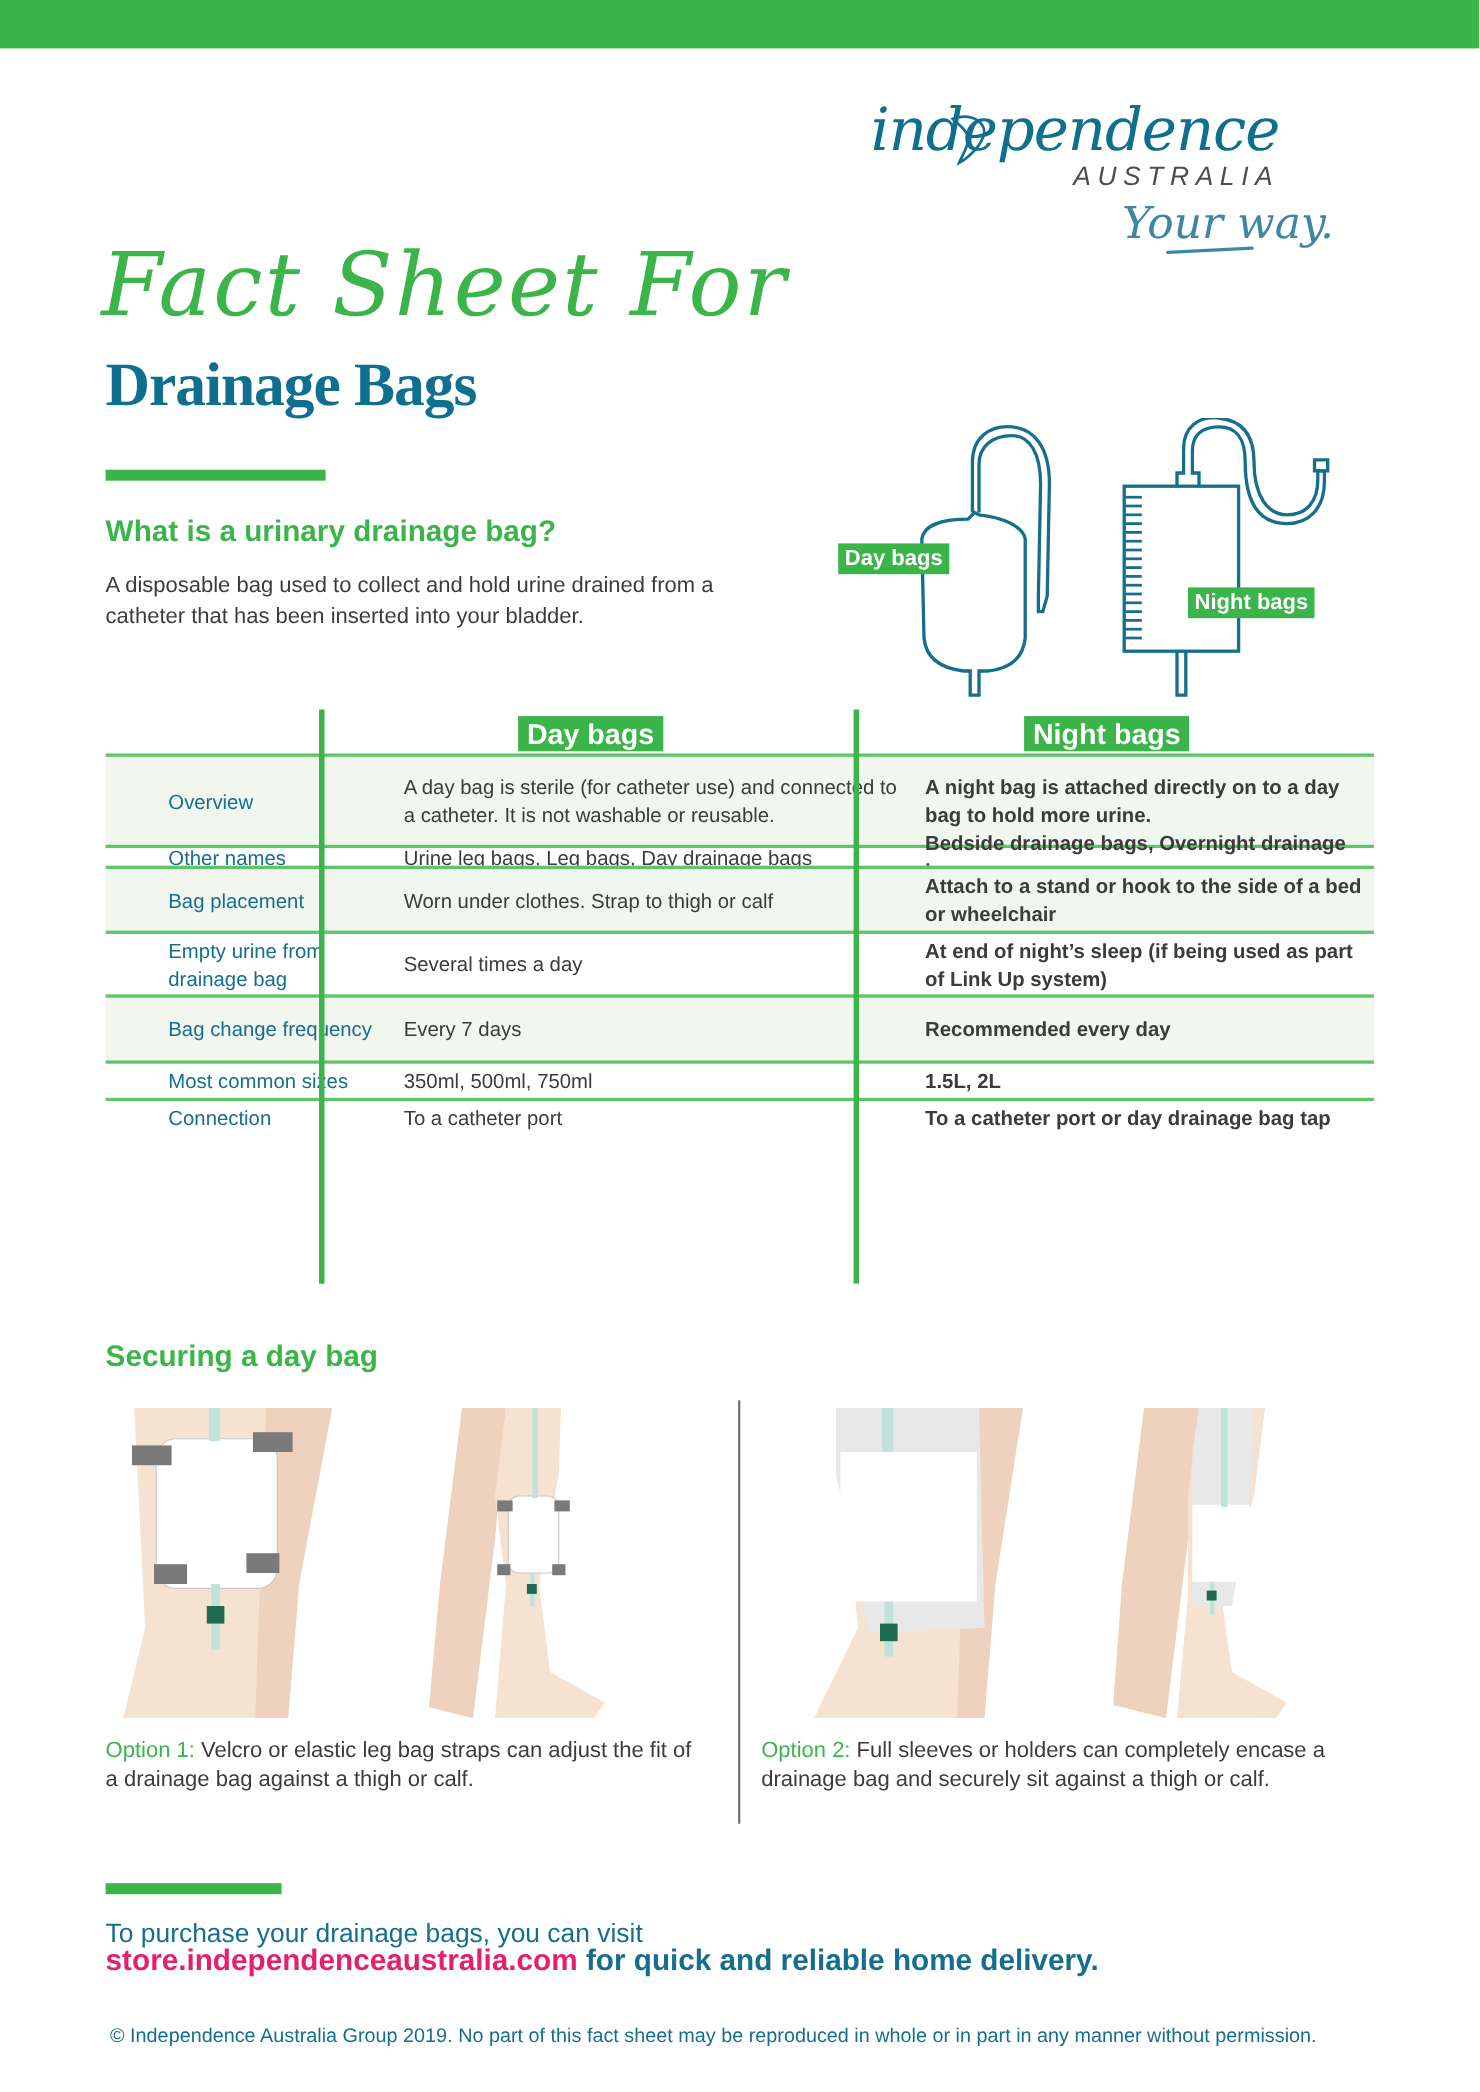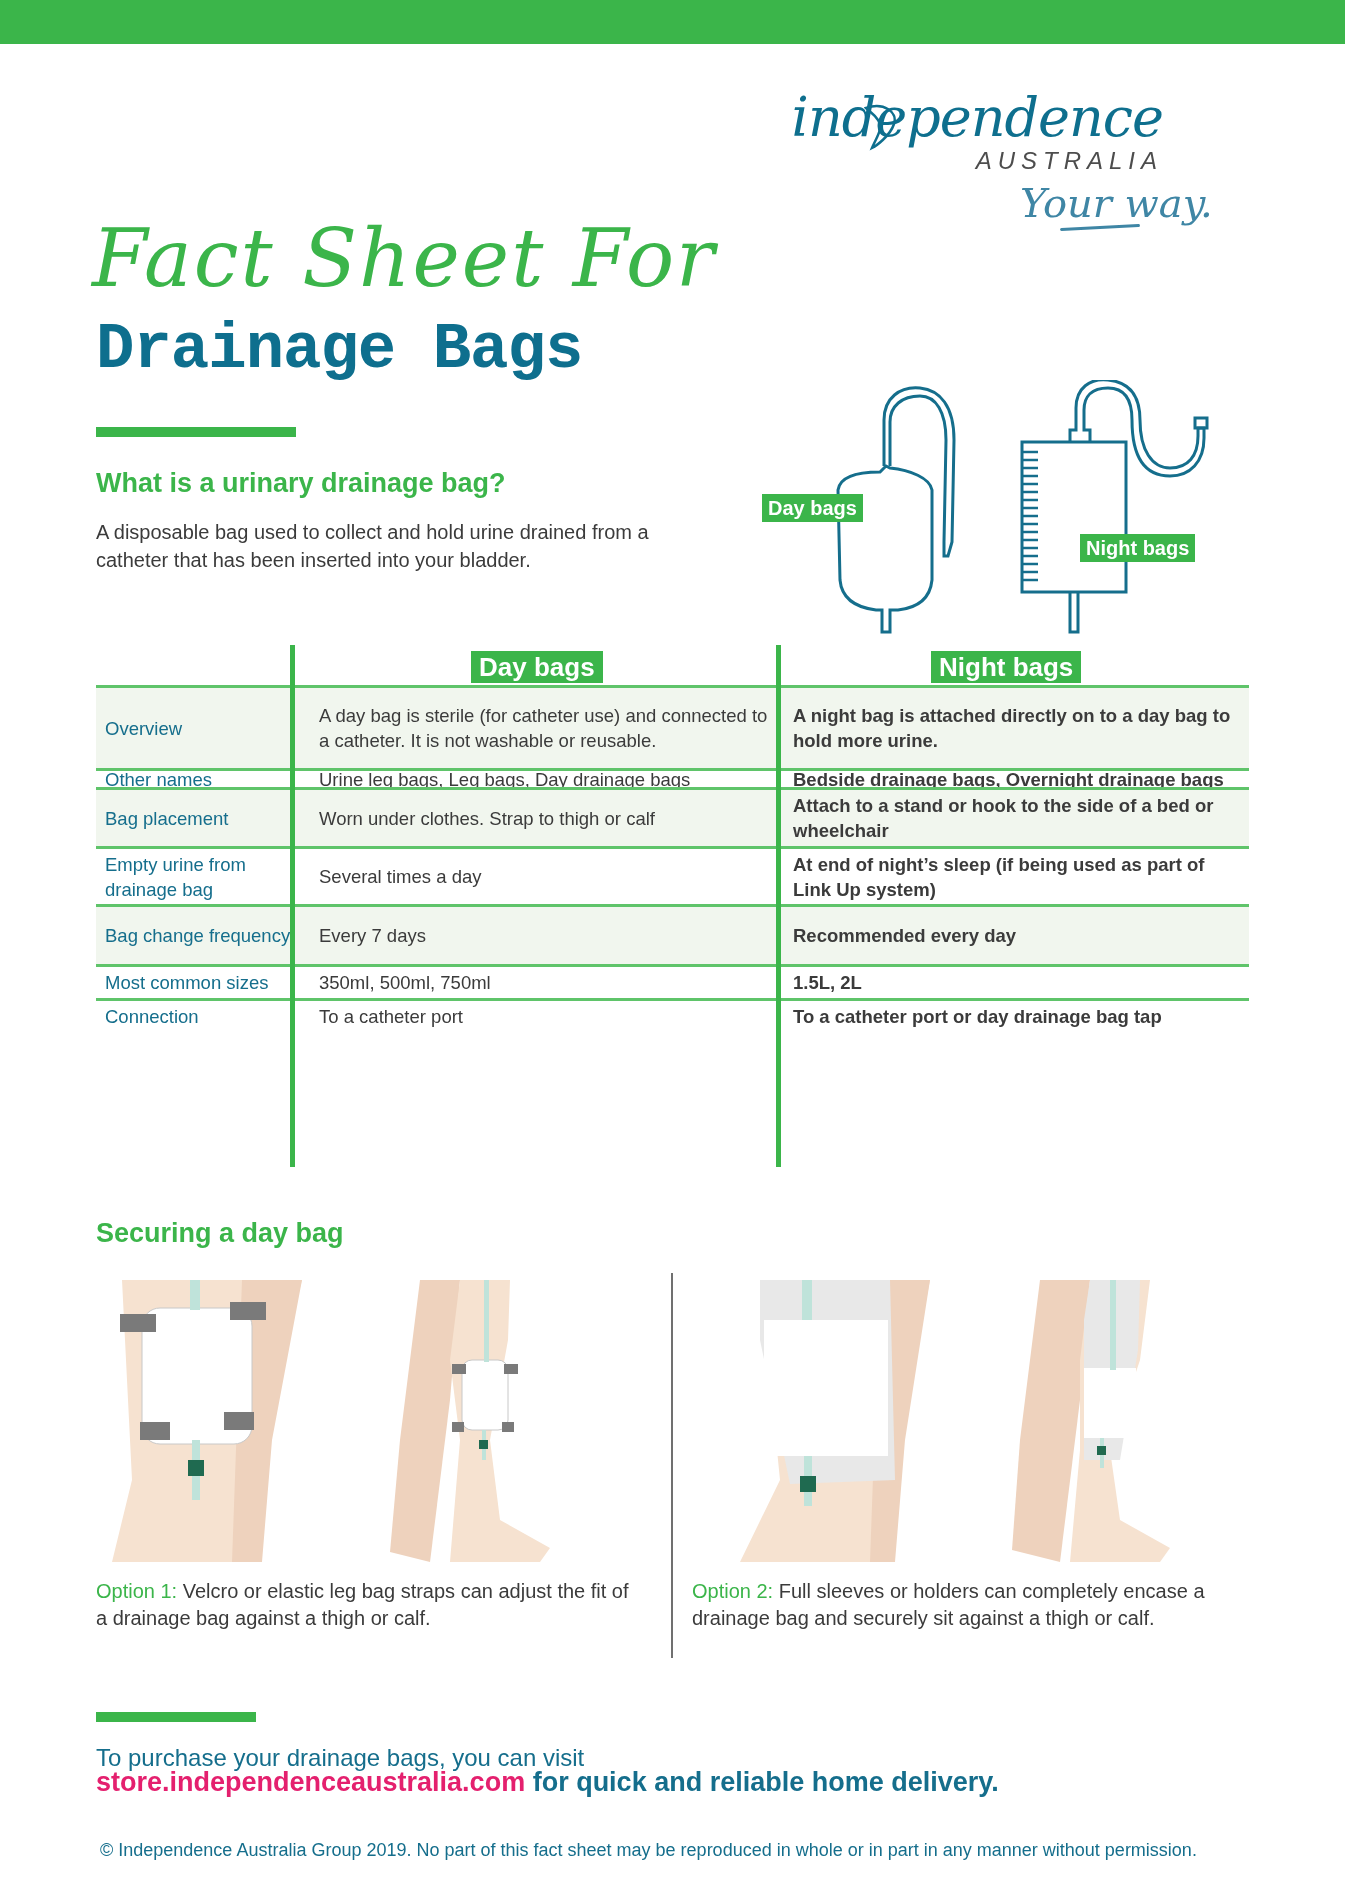--- a/index.html
+++ b/index.html
@@ -11,21 +11,21 @@
   
   .logo { position: absolute; left: 860px; top: 88px; width: 400px; height: 170px; }
   .logo-word { position: absolute; right: 97px; top: 0; font-family: "DejaVu Serif", "Liberation Serif", serif; font-style: italic; font-size: 54px; color: #0e6f8e; letter-spacing: -1px; line-height: 60px; }
   .logo-wing { position: absolute; left: 4px; top: 14px; width: 40px; height: 50px; }
   .logo-country { position: absolute; right: 97px; top: 60px; font-size: 24px; letter-spacing: 6px; color: #4d4d4d; line-height: 26px; font-style: italic; }
   .logo-tagline { position: absolute; left: 160px; top: 90px; font-family: "DejaVu Serif", serif; font-style: italic; font-size: 40px; color: #3f86a5; line-height: 50px; }
   .logo-tagline-underline { position: absolute; left: 200px; top: 138px; width: 80px; height: 3px; background: #3f86a5; border-radius: 2px; transform: rotate(-3deg); }
 
   
   .script-title { position: absolute; left: 92px; top: 214px; font-family: "DejaVu Serif", serif; font-style: italic; font-size: 80px; color: #3bb54a; line-height: 90px; letter-spacing: 2px; font-weight: normal; }
-  .main-title { position: absolute; left: 96px; top: 300px; font-family: Liberation Mono, monospace; font-weight: bold; font-size: 64px; color: #0e6f8e; line-height: 100px; letter-spacing: -1px; }
+  .main-title { position: absolute; left: 96px; top: 300px; font-family: Liberation Serif, serif; font-weight: bold; font-size: 56px; color: #0e6f8e; line-height: 100px; letter-spacing: -1px; }
   .title-rule { position: absolute; left: 96px; top: 427px; width: 200px; height: 10px; background: #3bb54a; }
 
   .what-heading { position: absolute; left: 96px; top: 468px; font-weight: bold; font-size: 27px; color: #3bb54a; }
   .what-text { position: absolute; left: 96px; top: 518px; width: 600px; font-size: 20px; line-height: 28px; color: #3b3b3b; }
 
   
   .bag-illus { position: absolute; left: 740px; top: 380px; width: 500px; height: 260px; }
   .illus-label { position: absolute; background: #3bb54a; color: #fff; font-weight: bold; font-size: 20px; padding: 2px 6px; line-height: 24px; }
   .illus-label.day { left: 762px; top: 494px; }
   .illus-label.night { left: 1080px; top: 534px; }
@@ -36,21 +36,21 @@
   .vline.a { left: 290px; }
   .vline.b { left: 776px; }
   .thead { position: relative; height: 40px; }
   .th-label { position: absolute; top: 6px; height: 32px; background: #3bb54a; color: #fff; font-weight: bold; font-size: 26px; line-height: 32px; padding: 0 8px; }
   .th-label.day { left: 375px; }
   .th-label.night { left: 835px; }
   .row { position: relative; display: flex; border-top: 3px solid #5fc46a; align-items: center; }
   .row.shade { background: #f1f6ee; }
   .row:last-child { border-bottom: none; }
   .cell { font-size: 18.5px; line-height: 25px; }
-  .cell.label { width: 199px; padding-left: 9px; color: #156e8c; }
+  .cell.label { width: 199px; padding-left: 9px; color: #156e8c; margin-left: 48px; }
   .cell.day { width: 486px; padding-left: 24px; padding-right: 10px; color: #3b3b3b; }
   .cell.night { flex: 1; padding-left: 12px; padding-right: 10px; color: #3b3b3b; font-weight: bold; }
 
   
   .secure-heading { position: absolute; left: 96px; top: 1218px; font-weight: bold; font-size: 27px; color: #3bb54a; }
   .divider-v { position: absolute; left: 671px; top: 1273px; width: 2px; height: 385px; background: #707070; }
   .leg-illus { position: absolute; }
   .option-text { position: absolute; font-size: 20px; line-height: 27px; color: #3b3b3b; }
   .option-text .opt { color: #3bb54a; }
   .option-text.one { left: 96px; top: 1578px; width: 540px; }

